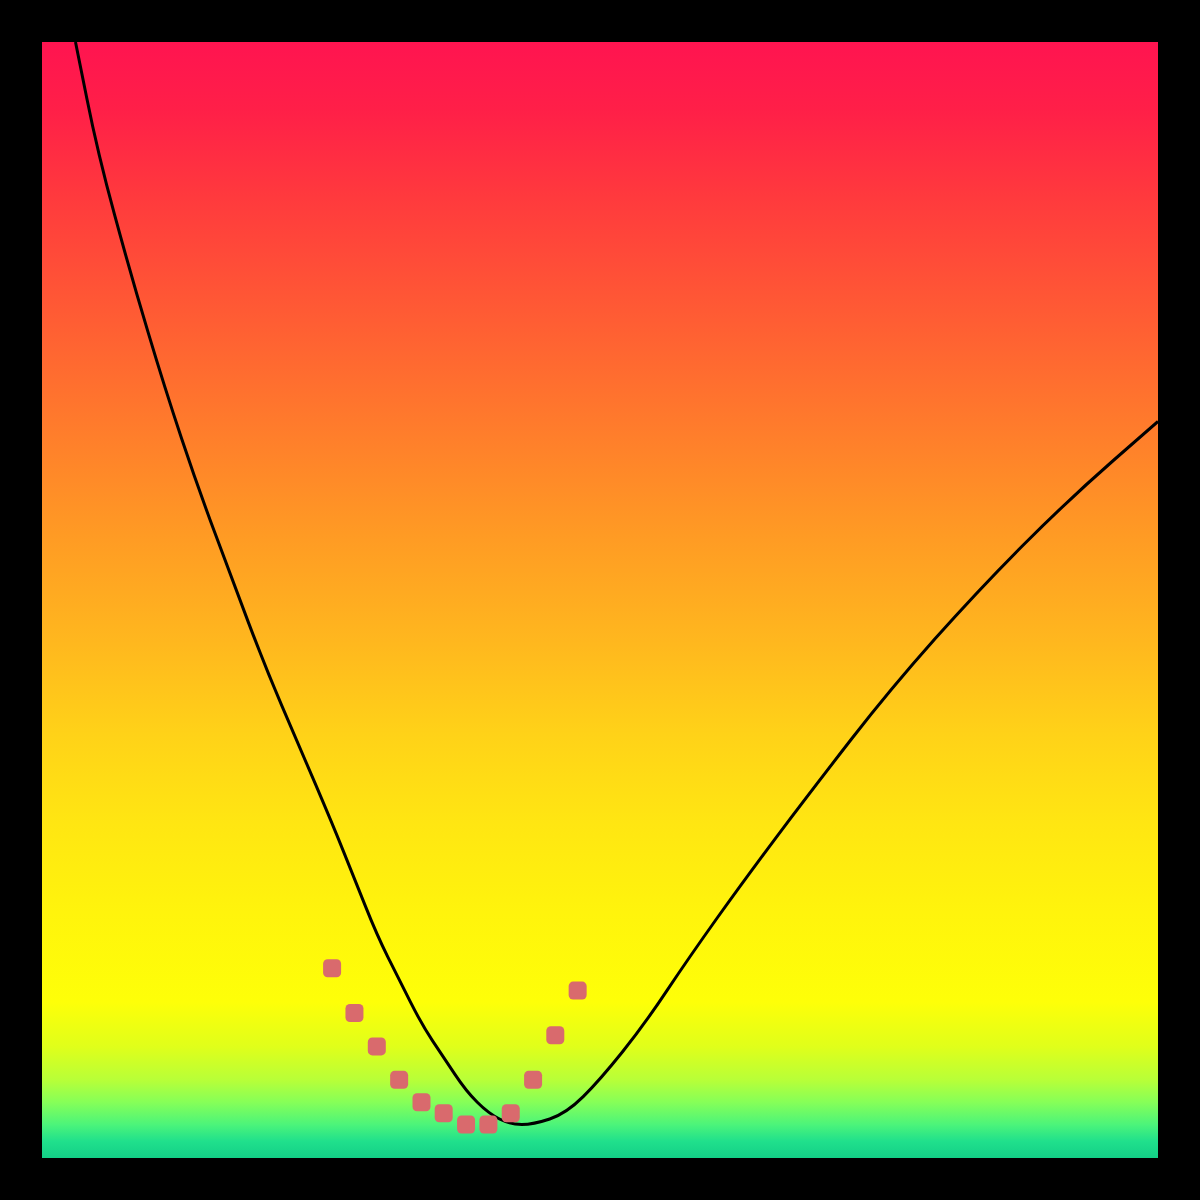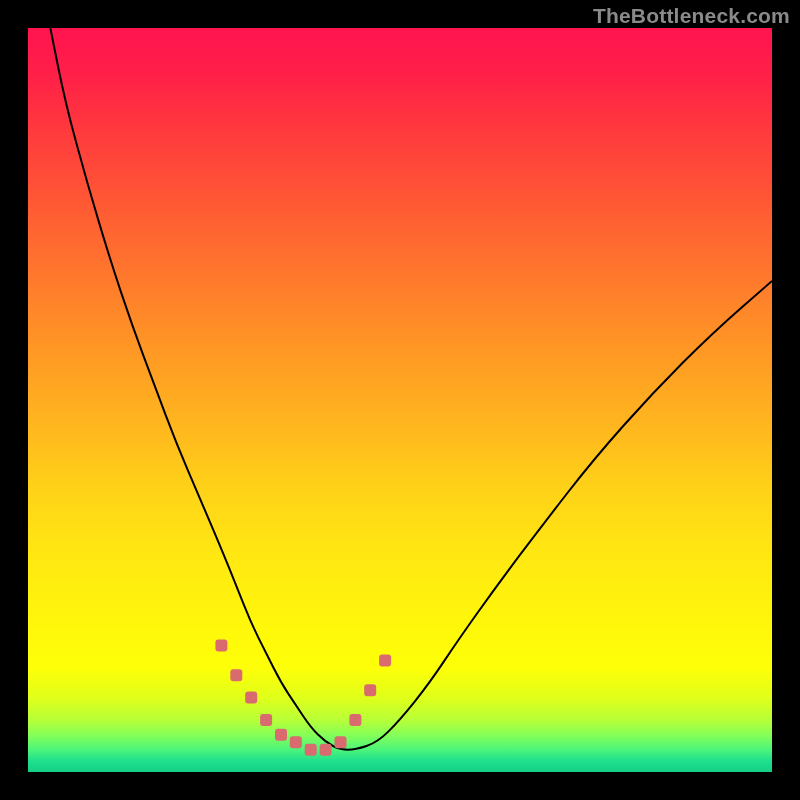--- a/index.html
+++ b/index.html
@@ -62,21 +62,20 @@
     top: 0;
     left: 0;
     width: 744px;
     height: 744px;
   }
 </style>
 </head>
 <body>
 
 <div class="frame">
-  <div class="watermark">TheBottleneck.com</div>
 
   <div class="plot">
     <svg class="curve" viewBox="0 0 744 744" preserveAspectRatio="none">
       <path id="curve-path" fill="none" stroke-width="2" stroke="#000000" d="M 22.32 0 Q 22.3 0.0 29.8 37.2 Q 37.2 74.4 48.4 115.3 Q 59.5 156.2 70.7 193.4 Q 81.8 230.6 93.0 264.1 Q 104.2 297.6 115.3 327.4 Q 126.5 357.1 137.6 386.9 Q 148.8 416.6 160.0 442.7 Q 171.1 468.7 182.3 494.8 Q 193.4 520.8 200.9 539.4 Q 208.3 558.0 215.8 576.6 Q 223.2 595.2 230.6 610.1 Q 238.1 625.0 245.5 639.8 Q 253.0 654.7 260.4 665.9 Q 267.8 677.0 275.3 688.2 Q 282.7 699.4 290.2 706.8 Q 297.6 714.2 305.0 718.0 Q 312.5 721.7 319.9 721.7 Q 327.4 721.7 338.5 718.0 Q 349.7 714.2 360.8 703.1 Q 372.0 691.9 386.9 673.3 Q 401.8 654.7 416.6 632.4 Q 431.5 610.1 450.1 584.0 Q 468.7 558.0 491.0 528.2 Q 513.4 498.5 539.4 465.0 Q 565.4 431.5 595.2 398.0 Q 625.0 364.6 654.7 334.8 Q 684.5 305.0 714.2 279.0 T 744.0 253.0"></path>
       <g id="markers">
           <rect x="187.4" y="611.5" width="12" height="12" rx="3" fill="#d96a6d"></rect>
           <rect x="202.3" y="641.3" width="12" height="12" rx="3" fill="#d96a6d"></rect>
           <rect x="217.2" y="663.6" width="12" height="12" rx="3" fill="#d96a6d"></rect>
           <rect x="232.1" y="685.9" width="12" height="12" rx="3" fill="#d96a6d"></rect>
           <rect x="247.0" y="700.8" width="12" height="12" rx="3" fill="#d96a6d"></rect>

